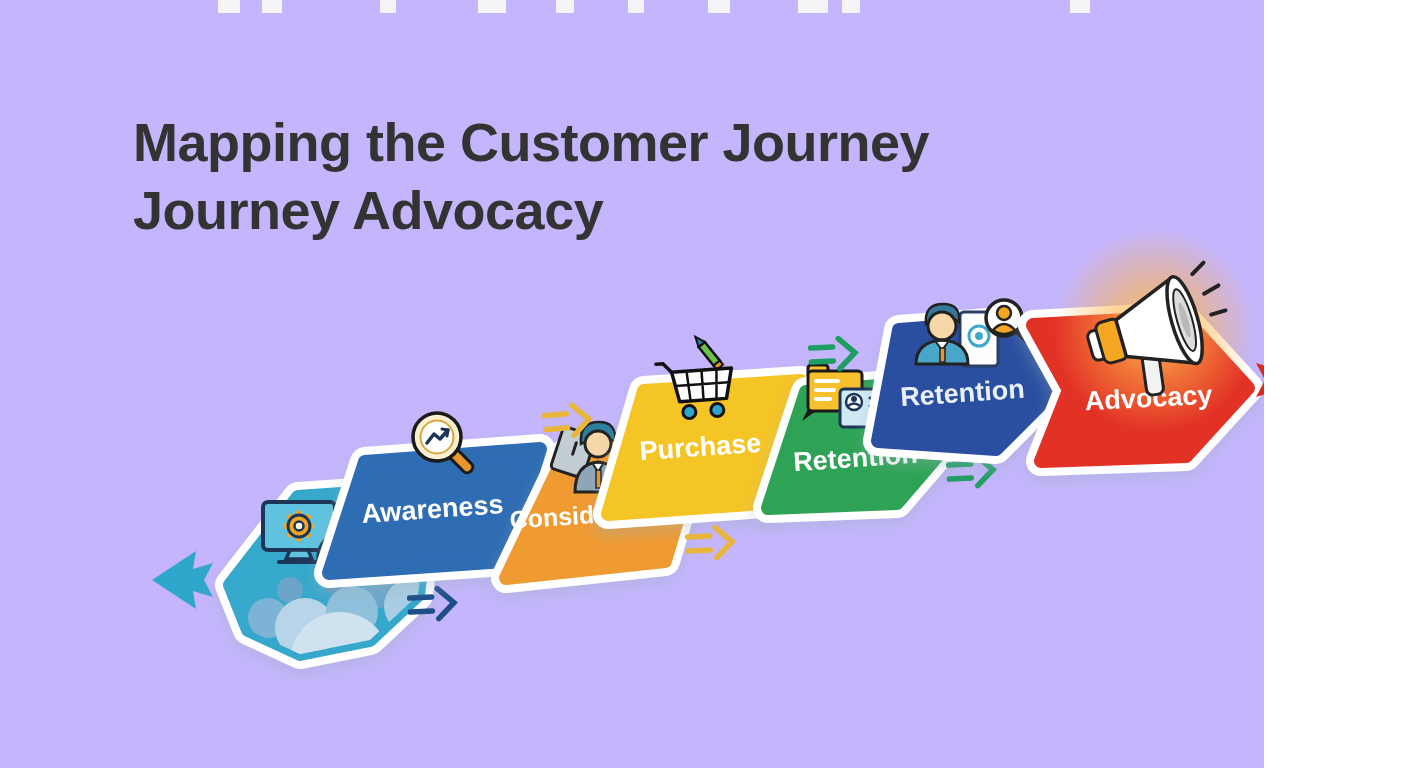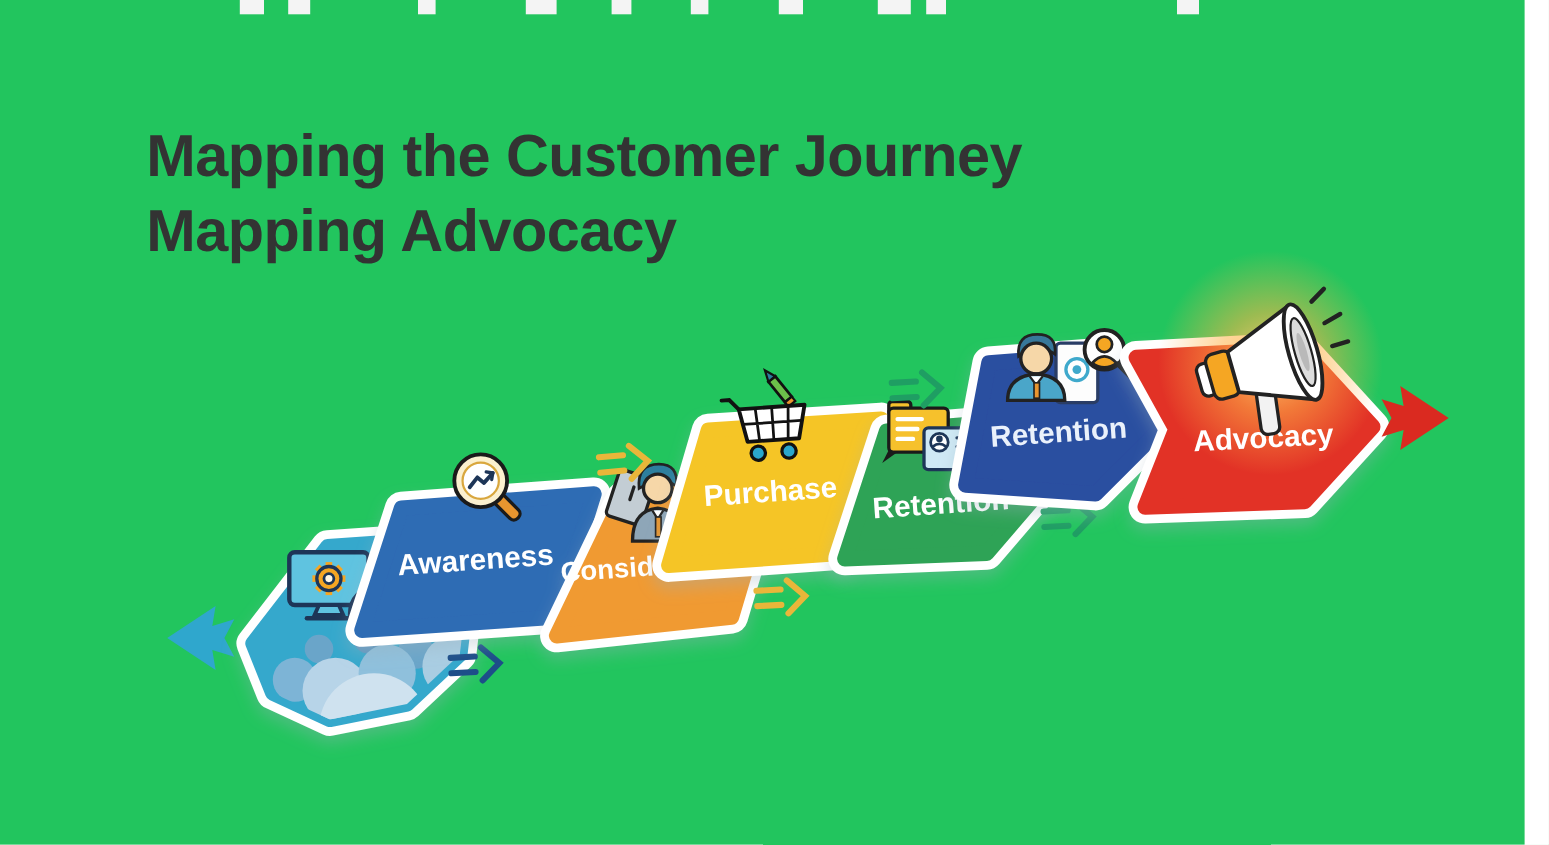--- a/index.html
+++ b/index.html
@@ -1,17 +1,17 @@
 <!DOCTYPE html>
 <html><head>
 <meta charset="utf-8">
 <style>
   html,body{margin:0;padding:0;background:#ffffff;}
   #canvas{
-    position:relative;width:1386px;height:768px;overflow:hidden;background:#22c55e;
+    position:relative;width:1264px;height:768px;overflow:hidden;background:#c4b5fd;
     font-family:"Liberation Sans",sans-serif;
   }
   .tick{position:absolute;top:0;height:13px;background:#f4f4f4;}
   #title{
     position:absolute;left:133px;top:108px;width:1000px;
     font-weight:700;font-size:54px;line-height:1.26;color:#333333;
     letter-spacing:-0.5px;
   }
   svg text{font-family:"Liberation Sans",sans-serif;font-weight:700;}
 </style>
@@ -28,21 +28,21 @@
     <div class="tick" style="left:556px;width:18px"></div>
     <div class="tick" style="left:628px;width:16px"></div>
     <div class="tick" style="left:708px;width:22px"></div>
     <div class="tick" style="left:798px;width:30px"></div>
     <div class="tick" style="left:842px;width:18px"></div>
     <div class="tick" style="left:1070px;width:20px"></div>
   </div>
 
   <h1 id="title" style="margin:0">
     <div>Mapping the Customer Journey</div>
-    <div>Mapping Advocacy</div>
+    <div>Journey Advocacy</div>
   </h1>
 
   <svg width="1408" height="768" viewBox="0 0 1408 768" style="position:absolute;left:0;top:0">
     <defs>
       <filter id="soft" x="-25%" y="-25%" width="150%" height="160%">
         <feDropShadow dx="0" dy="7" stdDeviation="7" flood-color="#9bb0bd" flood-opacity="0.35"></feDropShadow>
       </filter>
       <clipPath id="blobClip">
         <path d="M230,585 L298,497 L370,492 L425,535 L418,595 L370,640 L300,654 L248,630 Z"></path>
       </clipPath>

